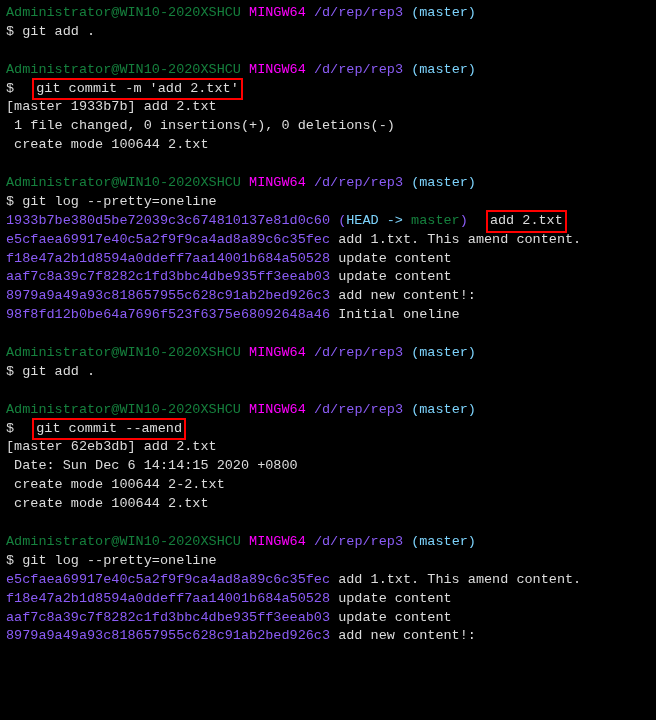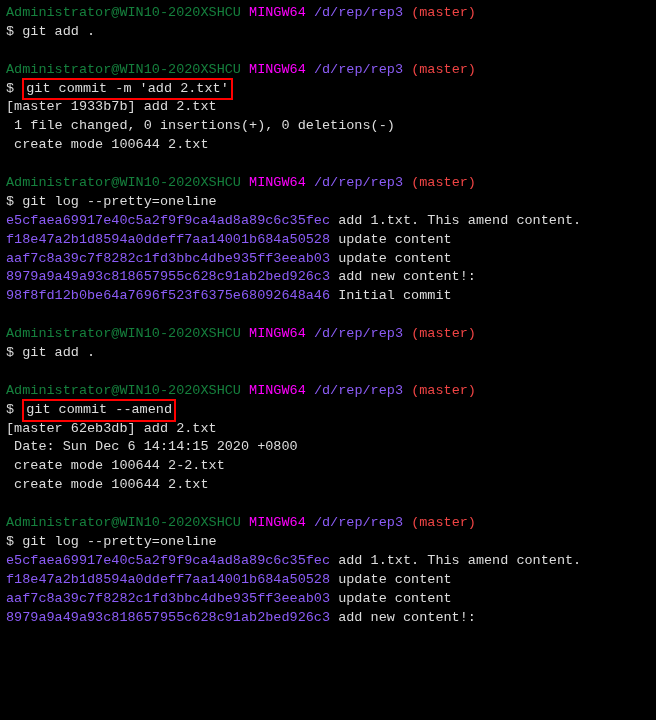--- a/index.html
+++ b/index.html
@@ -11,50 +11,51 @@
       line-height: 1.4;
       padding: 4px 6px;
       width: 656px;
       height: 720px;
       overflow: hidden;
     }
     .line { white-space: pre; }
     .green { color: #15803d; }
     .magenta { color: #ff00ff; }
     .yellow { color: #8b5cf6; }
-    .cyan { color: #ef4444; }
+    .cyan { color: #7dd3fc; }
     .white { color: #dcdcdc; }
     .box-red {
       display: inline-block;
       border: 2px solid #ff0000;
       padding: 0 2px;
-      margin: -2px 0;
+      margin: -2px 10px;
     }
     .blank { height: 1.4em; }
   </style>
 </head>
 <body>
 
 <div id="terminal">
     <div class="line"><span class="green">Administrator@WIN10-2020XSHCU</span><span class="white"> </span><span class="magenta">MINGW64</span><span class="white"> </span><span class="yellow">/d/rep/rep3</span><span class="white"> </span><span class="cyan">(master)</span></div>
     <div class="line"><span class="white">$ </span><span class="white">git add .</span></div>
     <div class="blank"></div>
     <div class="line"><span class="green">Administrator@WIN10-2020XSHCU</span><span class="white"> </span><span class="magenta">MINGW64</span><span class="white"> </span><span class="yellow">/d/rep/rep3</span><span class="white"> </span><span class="cyan">(master)</span></div>
     <div class="line"><span class="white">$ </span><span class="box-red"><span class="white">git commit -m 'add 2.txt'</span></span></div>
     <div class="line white">[master 1933b7b] add 2.txt</div>
     <div class="line white"> 1 file changed, 0 insertions(+), 0 deletions(-)</div>
     <div class="line white"> create mode 100644 2.txt</div>
     <div class="blank"></div>
     <div class="line"><span class="green">Administrator@WIN10-2020XSHCU</span><span class="white"> </span><span class="magenta">MINGW64</span><span class="white"> </span><span class="yellow">/d/rep/rep3</span><span class="white"> </span><span class="cyan">(master)</span></div>
     <div class="line"><span class="white">$ </span><span class="white">git log --pretty=oneline</span></div>
+    <div class="line"><span class="yellow">1933b7be380d5be72039c3c674810137e81d0c60</span><span class="yellow"> (</span><span class="cyan">HEAD -&gt; </span><span class="green">master</span><span class="yellow">)</span><span class="white"> </span><span class="box-red"><span class="white">add 2.txt</span></span></div>
     <div class="line"><span class="yellow">e5cfaea69917e40c5a2f9f9ca4ad8a89c6c35fec</span><span class="white"> add 1.txt. This amend content.</span></div>
     <div class="line"><span class="yellow">f18e47a2b1d8594a0ddeff7aa14001b684a50528</span><span class="white"> update content</span></div>
     <div class="line"><span class="yellow">aaf7c8a39c7f8282c1fd3bbc4dbe935ff3eeab03</span><span class="white"> update content</span></div>
     <div class="line"><span class="yellow">8979a9a49a93c818657955c628c91ab2bed926c3</span><span class="white"> add new content!:</span></div>
-    <div class="line"><span class="yellow">98f8fd12b0be64a7696f523f6375e68092648a46</span><span class="white"> Initial commit</span></div>
+    <div class="line"><span class="yellow">98f8fd12b0be64a7696f523f6375e68092648a46</span><span class="white"> Initial oneline</span></div>
     <div class="blank"></div>
     <div class="line"><span class="green">Administrator@WIN10-2020XSHCU</span><span class="white"> </span><span class="magenta">MINGW64</span><span class="white"> </span><span class="yellow">/d/rep/rep3</span><span class="white"> </span><span class="cyan">(master)</span></div>
     <div class="line"><span class="white">$ </span><span class="white">git add .</span></div>
     <div class="blank"></div>
     <div class="line"><span class="green">Administrator@WIN10-2020XSHCU</span><span class="white"> </span><span class="magenta">MINGW64</span><span class="white"> </span><span class="yellow">/d/rep/rep3</span><span class="white"> </span><span class="cyan">(master)</span></div>
     <div class="line"><span class="white">$ </span><span class="box-red"><span class="white">git commit --amend</span></span></div>
     <div class="line white">[master 62eb3db] add 2.txt</div>
     <div class="line white"> Date: Sun Dec 6 14:14:15 2020 +0800</div>
     <div class="line white"> create mode 100644 2-2.txt</div>
     <div class="line white"> create mode 100644 2.txt</div>

